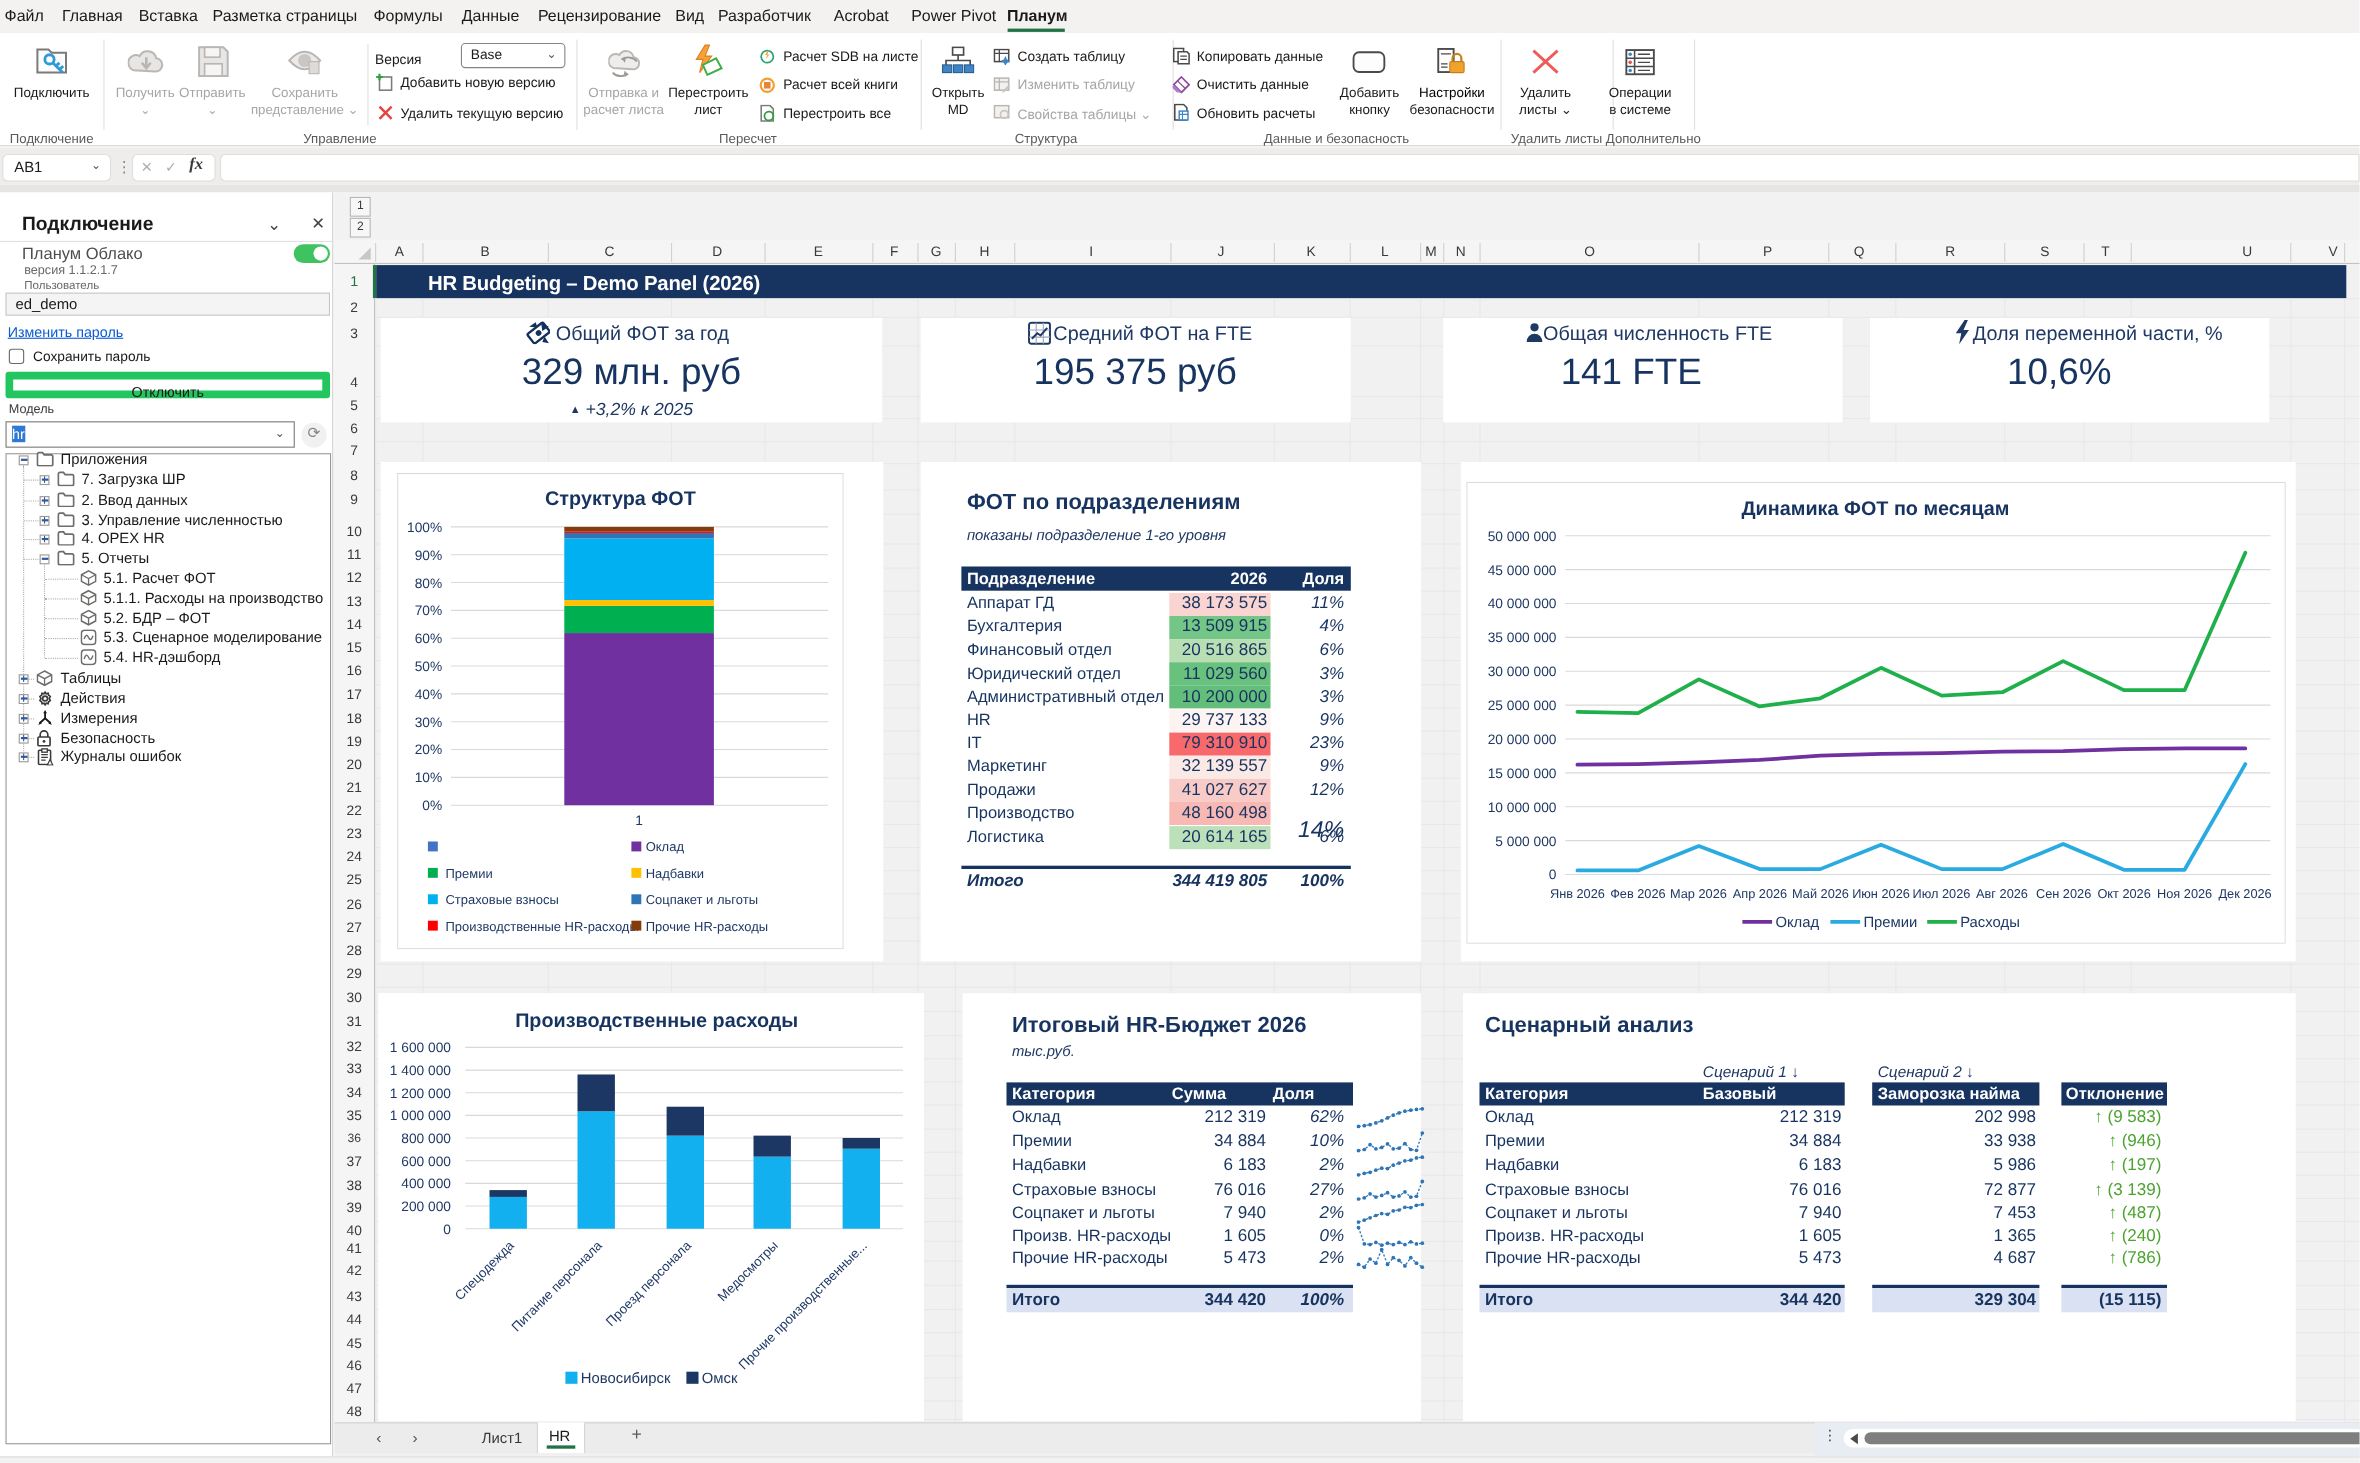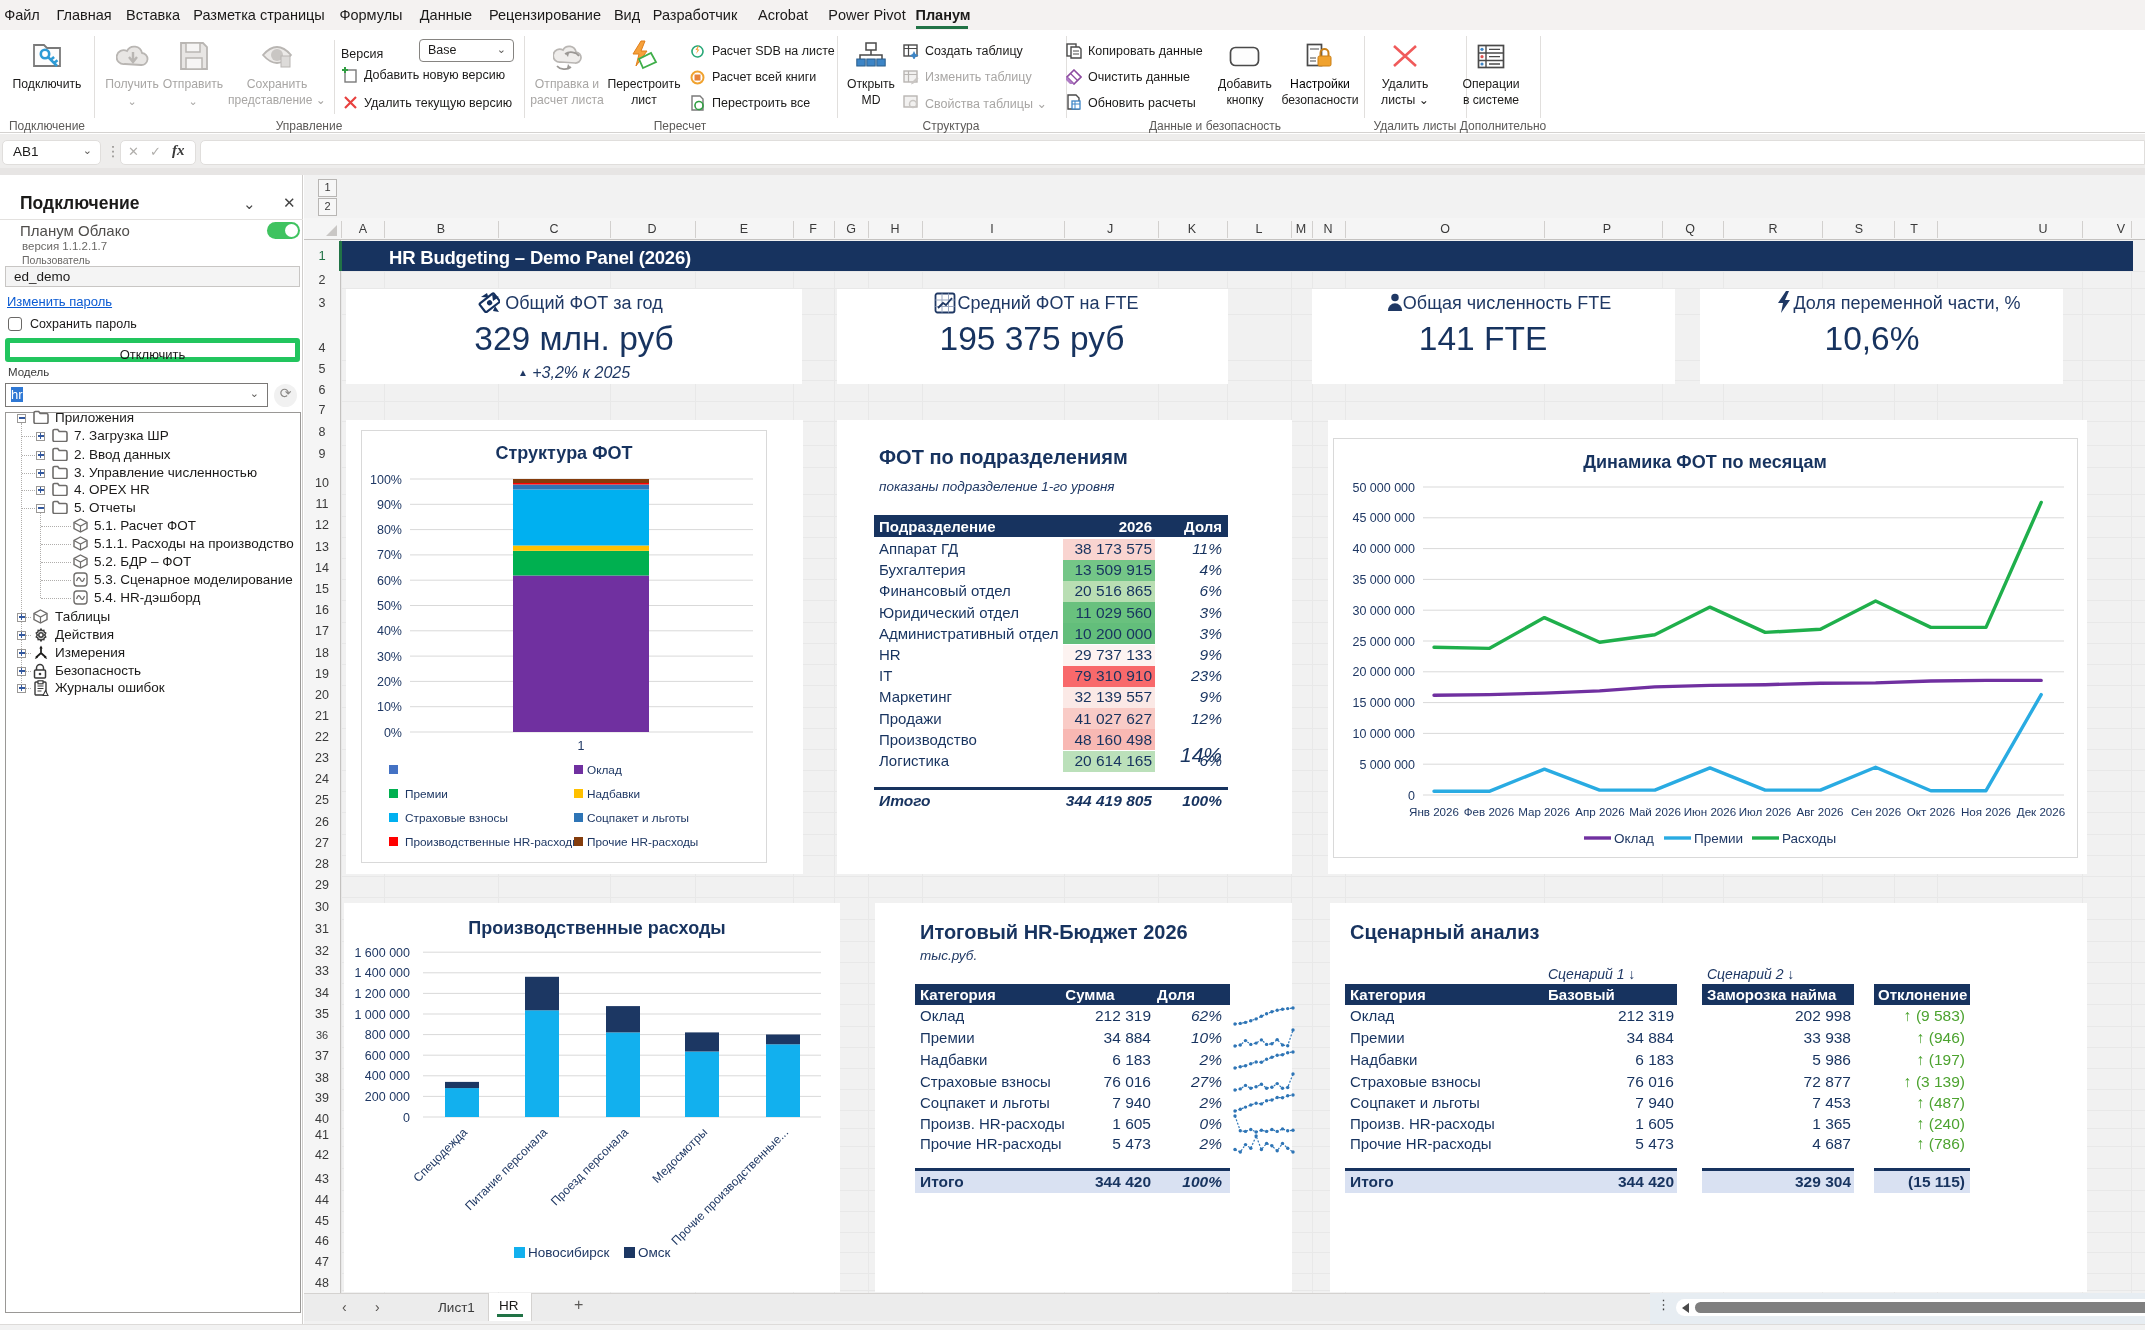--- a/index.html
+++ b/index.html
@@ -192,21 +192,21 @@
 <div class="abs" style="left:0;top:44px;width:303px;height:1px;background:#e3e1df;"></div>
 <div class="abs" style="left:20px;top:47px;font-size:15px;color:#4f4d4b;">Планум Облако</div>
 <div class="abs" style="left:267px;top:47px;width:33px;height:17px;background:#3fc360;border-radius:9px;"></div>
 <div class="abs" style="left:285px;top:49px;width:13px;height:13px;background:#fff;border-radius:50%;"></div>
 <div class="abs" style="left:22px;top:65px;font-size:11.5px;color:#6a6866;">версия  1.1.2.1.7</div>
 <div class="abs" style="left:22px;top:79px;font-size:10.5px;color:#6a6866;">Пользователь</div>
 <div class="abs" style="left:5px;top:91px;width:295px;height:21px;background:#f4f4f4;border:1px solid #c8c6c4;font-size:13.5px;color:#1b1a19;padding:2px 0 0 8px;">ed_demo</div>
 <div class="abs" style="left:7px;top:119px;font-size:13px;color:#0b5bd3;text-decoration:underline;">Изменить пароль</div>
 <div class="abs" style="left:8px;top:142px;width:14px;height:14px;background:#fff;border:1.5px solid #6a6866;border-radius:3px;"></div>
 <div class="abs" style="left:30px;top:142px;font-size:12.5px;color:#1b1a19;">Сохранить пароль</div>
-<div class="abs" style="left:5px;top:163px;width:295px;height:24px;background:#fff;border:5px solid #22c55e;border-radius:3px;text-align:center;font-size:13px;color:#1b1a19;padding-top:4px;">Отключить</div>
+<div class="abs" style="left:5px;top:163px;width:295px;height:24px;background:#fff;border:7px solid #22c55e;border-radius:3px;text-align:center;font-size:13px;color:#1b1a19;padding-top:4px;">Отключить</div>
 <div class="abs" style="left:8px;top:191px;font-size:11.5px;color:#3a3a3a;">Модель</div>
 <div class="abs" style="left:5px;top:208px;width:263px;height:24px;background:#fff;border:1px solid #7a7876;font-size:13px;padding:3px 0 0 5px;"><span style="background:#2f78d4;color:#fff;">hr</span><span style="position:absolute;right:8px;top:3px;color:#5c5a58;font-size:11px;">⌄</span></div>
 <div class="abs" style="left:274px;top:209px;width:23px;height:23px;background:#f1f1f1;border-radius:50%;color:#8a8886;font-size:14px;text-align:center;padding-top:1px;">⟳</div>
 <div class="abs" style="left:5px;top:237px;width:0;height:0;"></div>
 <div class="abs" style="left:5px;top:236px;width:0;"></div>
 <div class="abs" style="left:5px;top:237px;width:296px;height:901px;background:#fff;border:1px solid #9a9896;"></div>
 </div>
 <div class="abs" style="left:21px;top:423px;width:0;height:266px;border-left:1px dotted #b0aeac;"></div>
 <div class="abs" style="left:40px;top:513px;width:0;height:85px;border-left:1px dotted #b0aeac;"></div>
 <div class="abs" style="left:22px;top:436px;width:13px;height:0;border-top:1px dotted #b0aeac;"></div>

